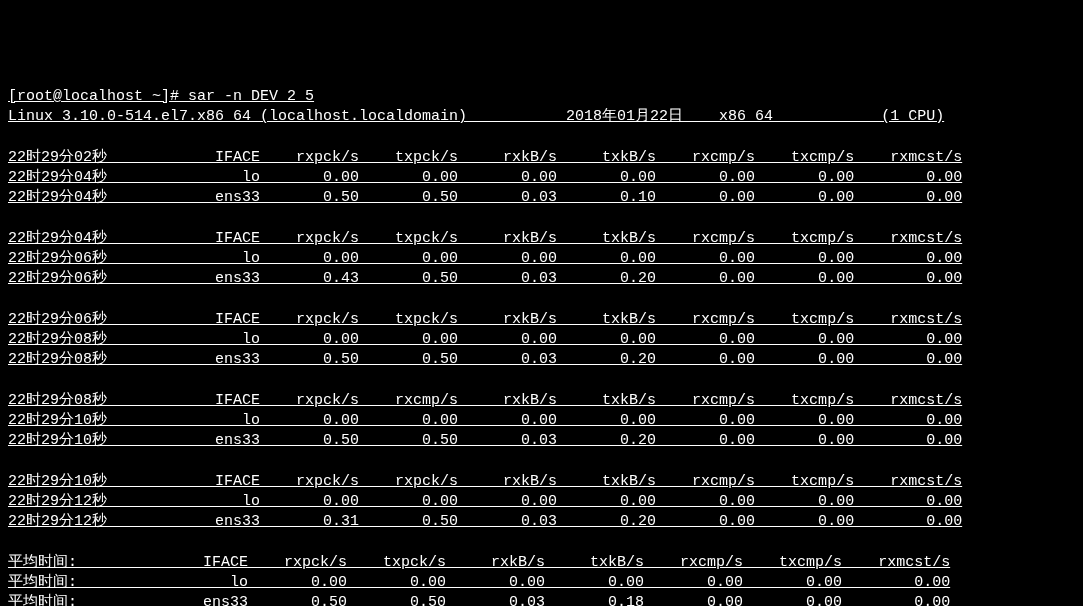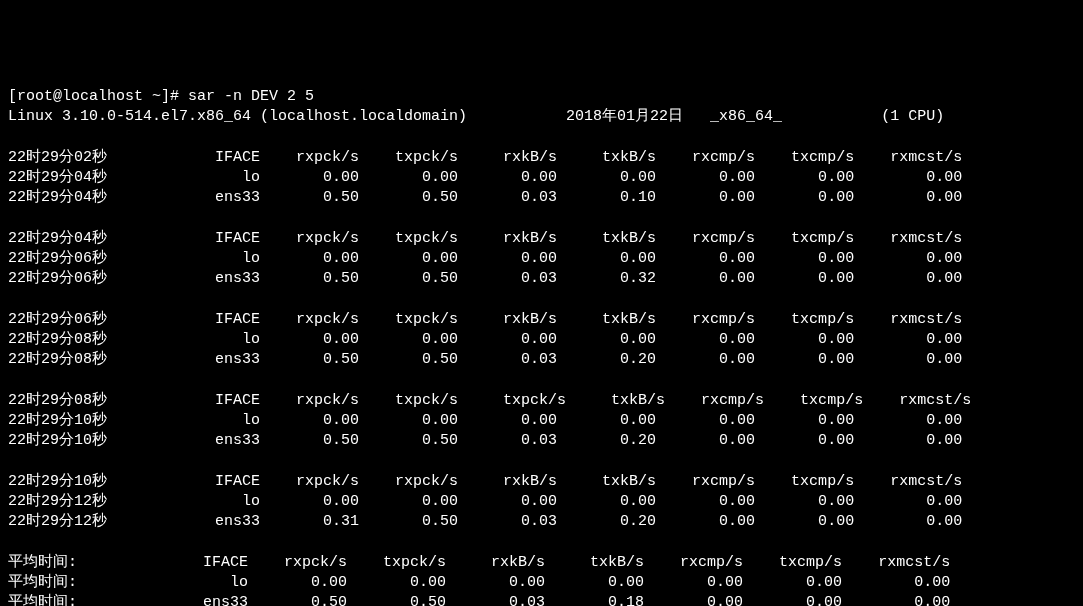--- a/index.html
+++ b/index.html
@@ -7,43 +7,43 @@
     color: #fff;
     font-family: "Courier New", monospace;
     font-size: 15px;
     line-height: 1.35;
     margin: 0;
     padding: 6px 8px;
     white-space: pre;
     width: 1083px;
     box-sizing: border-box;
   }
-  .line { white-space: pre; }
+  .line { white-space: pre; text-decoration: underline; }
 </style>
 </head>
 <body>
 
 
 
 <div id="term"><span class="line">[root@localhost ~]# sar -n DEV 2 5</span>
 <span class="line">Linux 3.10.0-514.el7.x86_64 (localhost.localdomain)           2018年01月22日   _x86_64_           (1 CPU)</span>
 
 <span class="line">22时29分02秒            IFACE    rxpck/s    txpck/s     rxkB/s     txkB/s    rxcmp/s    txcmp/s    rxmcst/s</span>
 <span class="line">22时29分04秒               lo       0.00       0.00       0.00       0.00       0.00       0.00        0.00</span>
 <span class="line">22时29分04秒            ens33       0.50       0.50       0.03       0.10       0.00       0.00        0.00</span>
 
 <span class="line">22时29分04秒            IFACE    rxpck/s    txpck/s     rxkB/s     txkB/s    rxcmp/s    txcmp/s    rxmcst/s</span>
 <span class="line">22时29分06秒               lo       0.00       0.00       0.00       0.00       0.00       0.00        0.00</span>
-<span class="line">22时29分06秒            ens33       0.50       0.50       0.03       0.32       0.00       0.00        0.00</span>
+<span class="line">22时29分06秒            ens33       0.43       0.50       0.03       0.20       0.00       0.00        0.00</span>
 
 <span class="line">22时29分06秒            IFACE    rxpck/s    txpck/s     rxkB/s     txkB/s    rxcmp/s    txcmp/s    rxmcst/s</span>
 <span class="line">22时29分08秒               lo       0.00       0.00       0.00       0.00       0.00       0.00        0.00</span>
 <span class="line">22时29分08秒            ens33       0.50       0.50       0.03       0.20       0.00       0.00        0.00</span>
 
-<span class="line">22时29分08秒            IFACE    rxpck/s    txpck/s     txpck/s     txkB/s    rxcmp/s    txcmp/s    rxmcst/s</span>
+<span class="line">22时29分08秒            IFACE    rxpck/s    rxcmp/s     rxkB/s     txkB/s    rxcmp/s    txcmp/s    rxmcst/s</span>
 <span class="line">22时29分10秒               lo       0.00       0.00       0.00       0.00       0.00       0.00        0.00</span>
 <span class="line">22时29分10秒            ens33       0.50       0.50       0.03       0.20       0.00       0.00        0.00</span>
 
 <span class="line">22时29分10秒            IFACE    rxpck/s    rxpck/s     rxkB/s     txkB/s    rxcmp/s    txcmp/s    rxmcst/s</span>
 <span class="line">22时29分12秒               lo       0.00       0.00       0.00       0.00       0.00       0.00        0.00</span>
 <span class="line">22时29分12秒            ens33       0.31       0.50       0.03       0.20       0.00       0.00        0.00</span>
 
 <span class="line">平均时间:              IFACE    rxpck/s    txpck/s     rxkB/s     txkB/s    rxcmp/s    txcmp/s    rxmcst/s</span>
 <span class="line">平均时间:                 lo       0.00       0.00       0.00       0.00       0.00       0.00        0.00</span>
 <span class="line">平均时间:              ens33       0.50       0.50       0.03       0.18       0.00       0.00        0.00</span>

